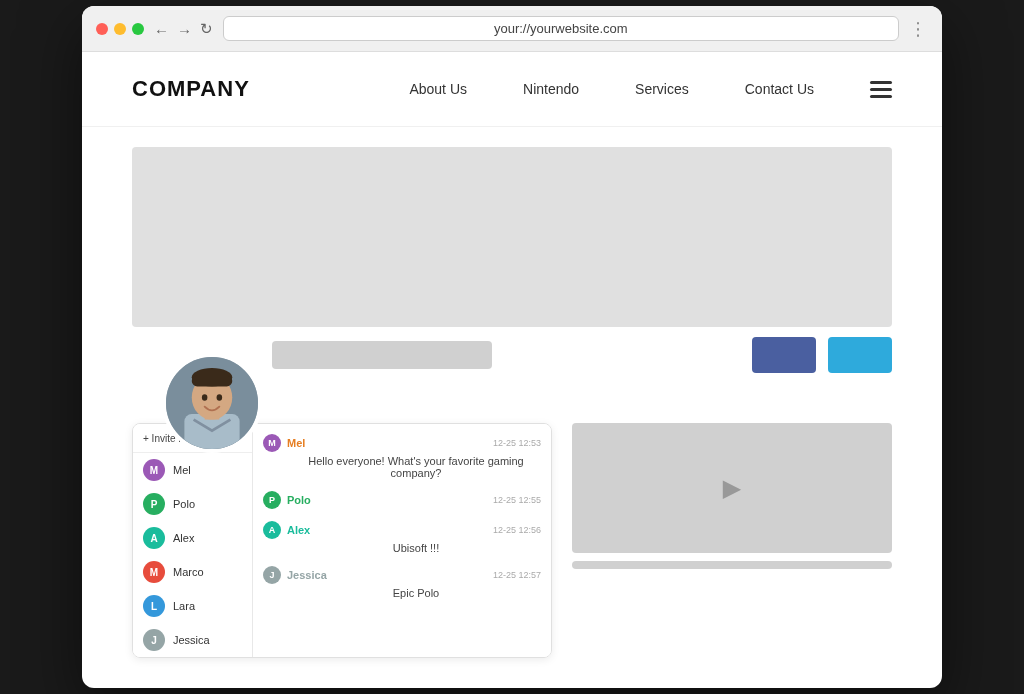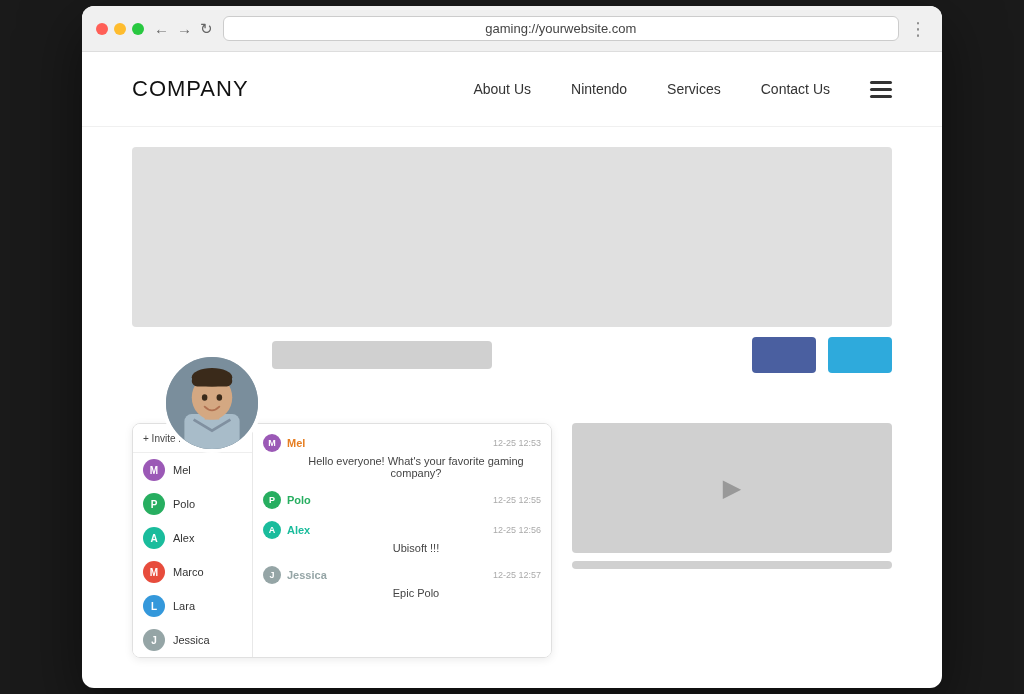--- a/index.html
+++ b/index.html
@@ -83,28 +83,28 @@
     
     .site-header {
       display: flex;
       align-items: center;
       justify-content: space-between;
       padding: 24px 50px;
       border-bottom: 1px solid #f0f0f0;
     }
     .site-logo {
       font-size: 22px;
-      font-weight: 400;
+      font-weight: 700;
       letter-spacing: 1px;
       color: #111;
     }
     .site-nav {
       display: flex;
       align-items: center;
-      gap: 40px;
+      gap: 56px;
     }
     .site-nav a {
       text-decoration: none;
       color: #333;
       font-size: 14px;
       cursor: pointer;
     }
     .hamburger {
       font-size: 20px;
       color: #333;
@@ -350,21 +350,21 @@
     <div class="traffic-lights">
       <div class="traffic-light tl-red"></div>
       <div class="traffic-light tl-yellow"></div>
       <div class="traffic-light tl-green"></div>
     </div>
     <div class="browser-nav">
       <span class="nav-btn">←</span>
       <span class="nav-btn">→</span>
       <span class="nav-btn">↻</span>
     </div>
-    <div class="address-bar">gaming://yourwebsite.com</div>
+    <div class="address-bar">your://yourwebsite.com</div>
     <div class="browser-menu">⋮</div>
   </div>
 
   <div class="website-content">
 
     <header class="site-header">
       <div class="site-logo">COMPANY</div>
       <nav class="site-nav">
         <a>About Us</a>
         <a>Nintendo</a>

